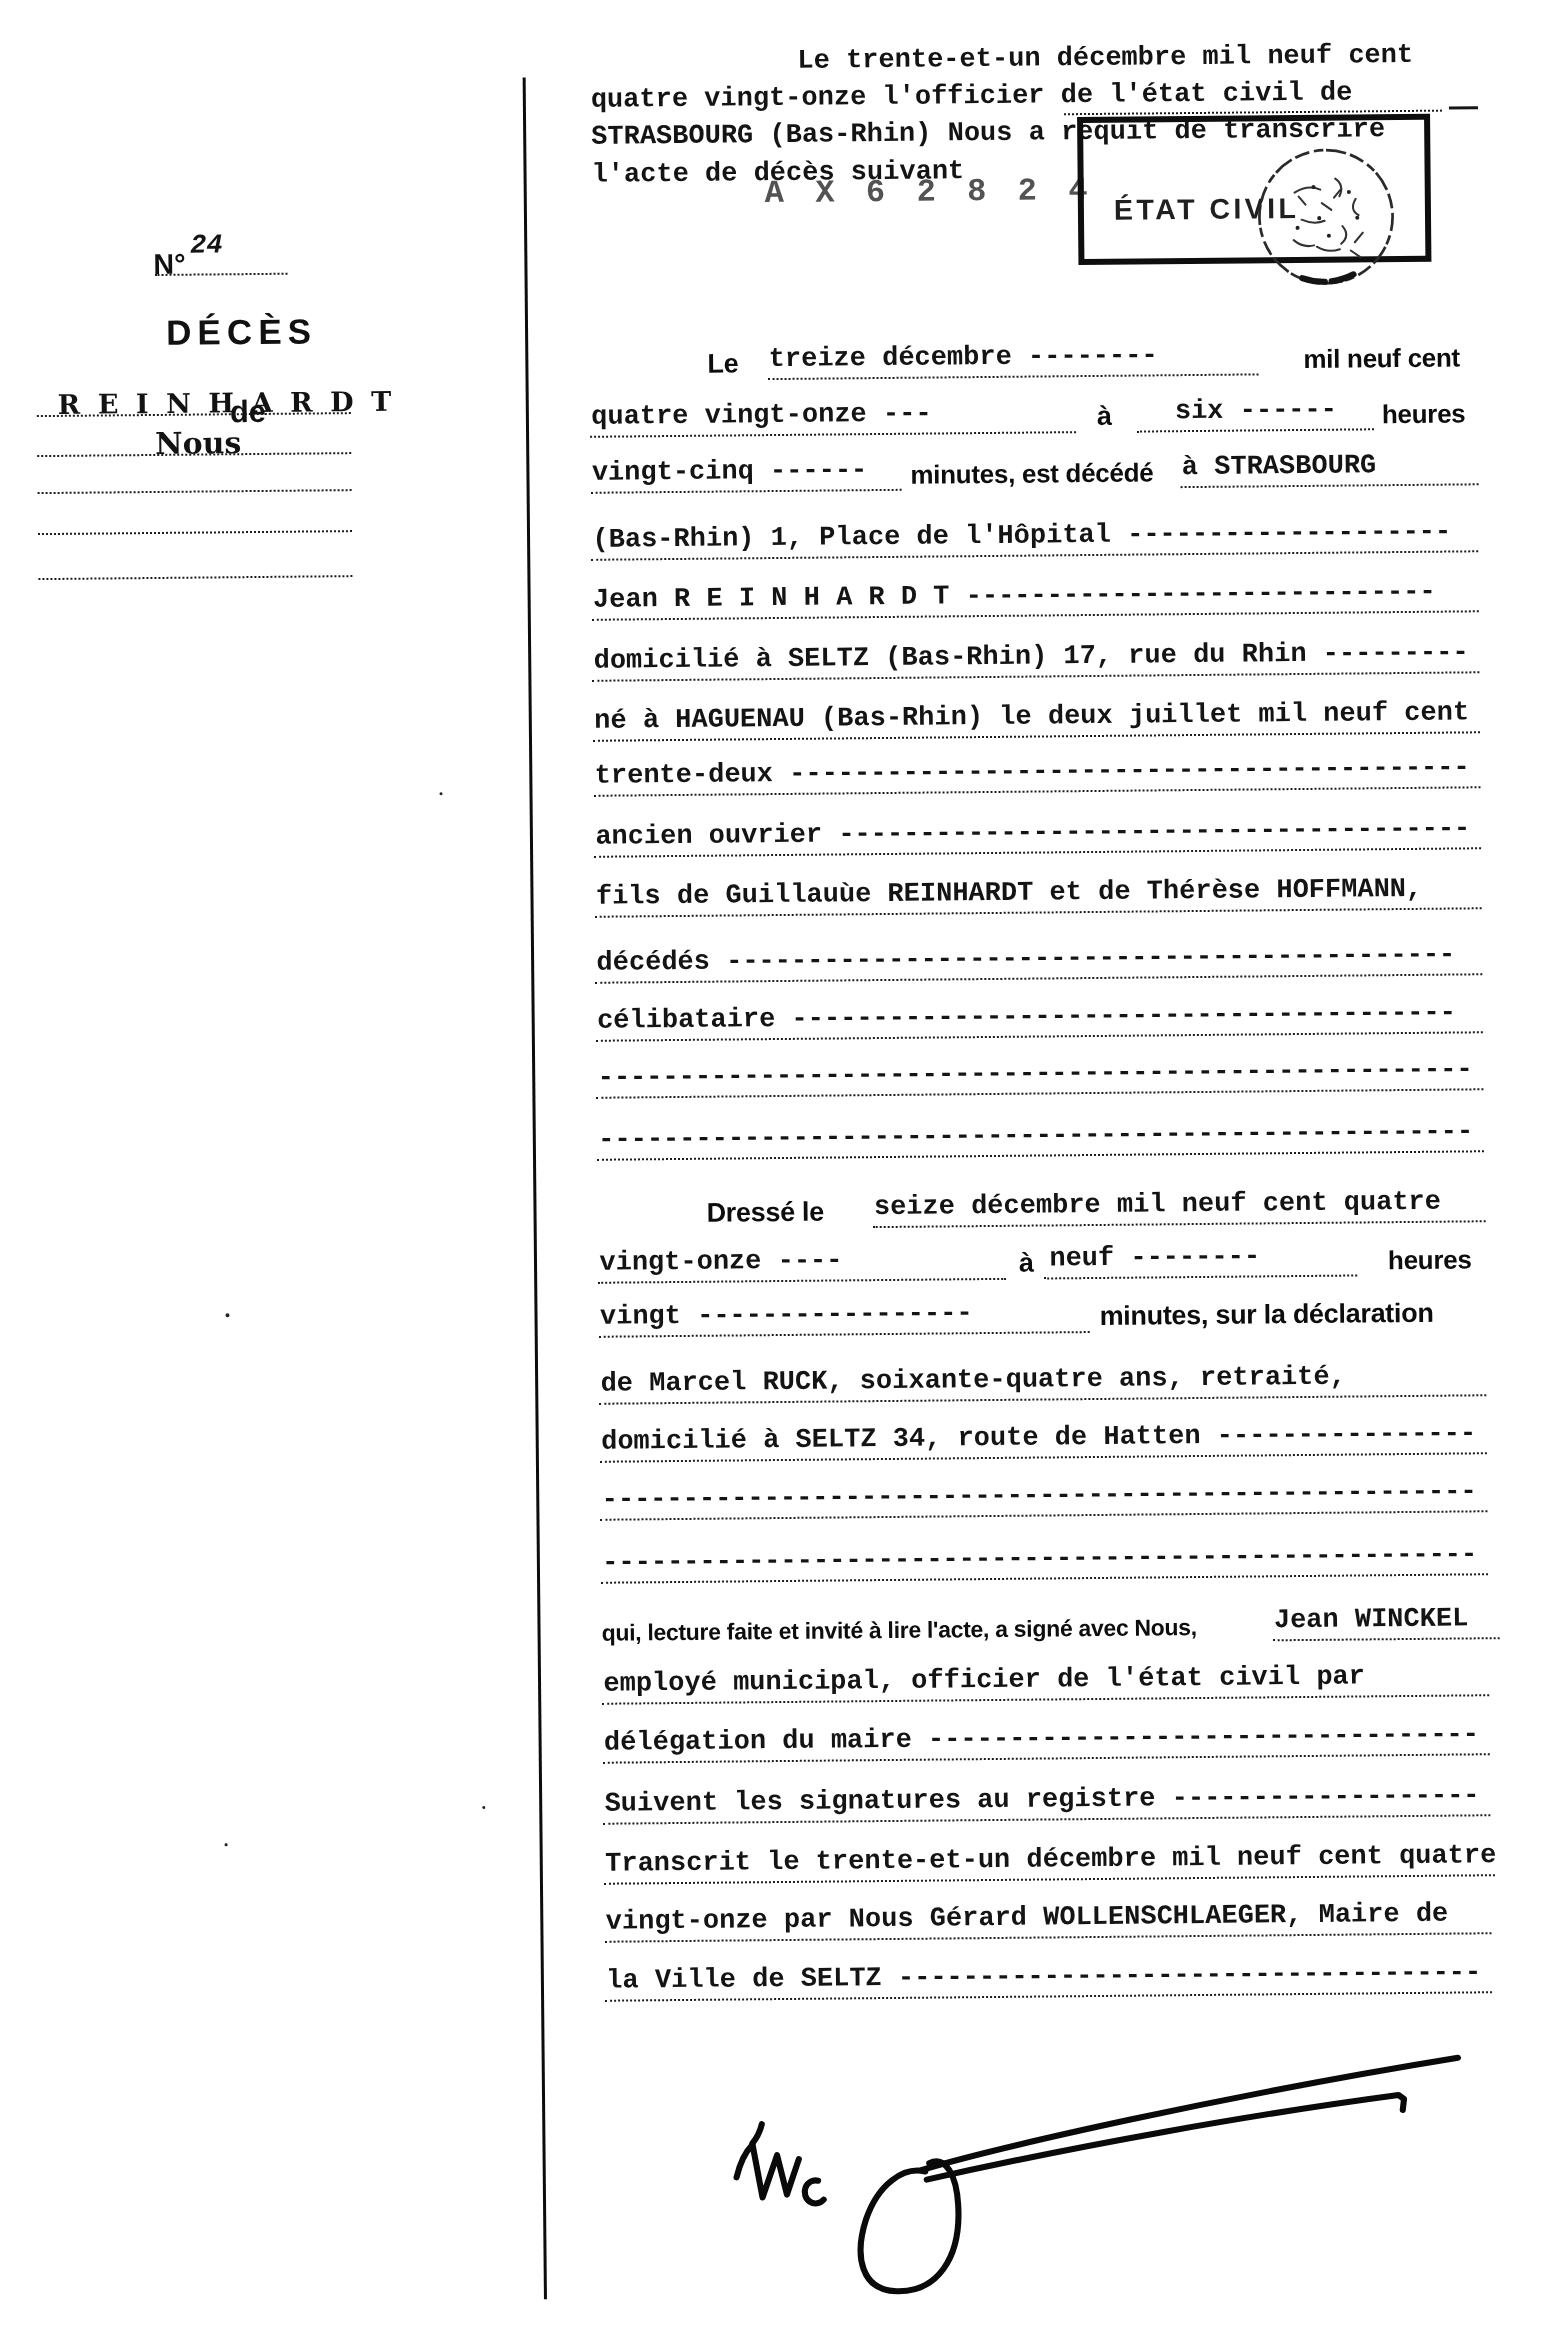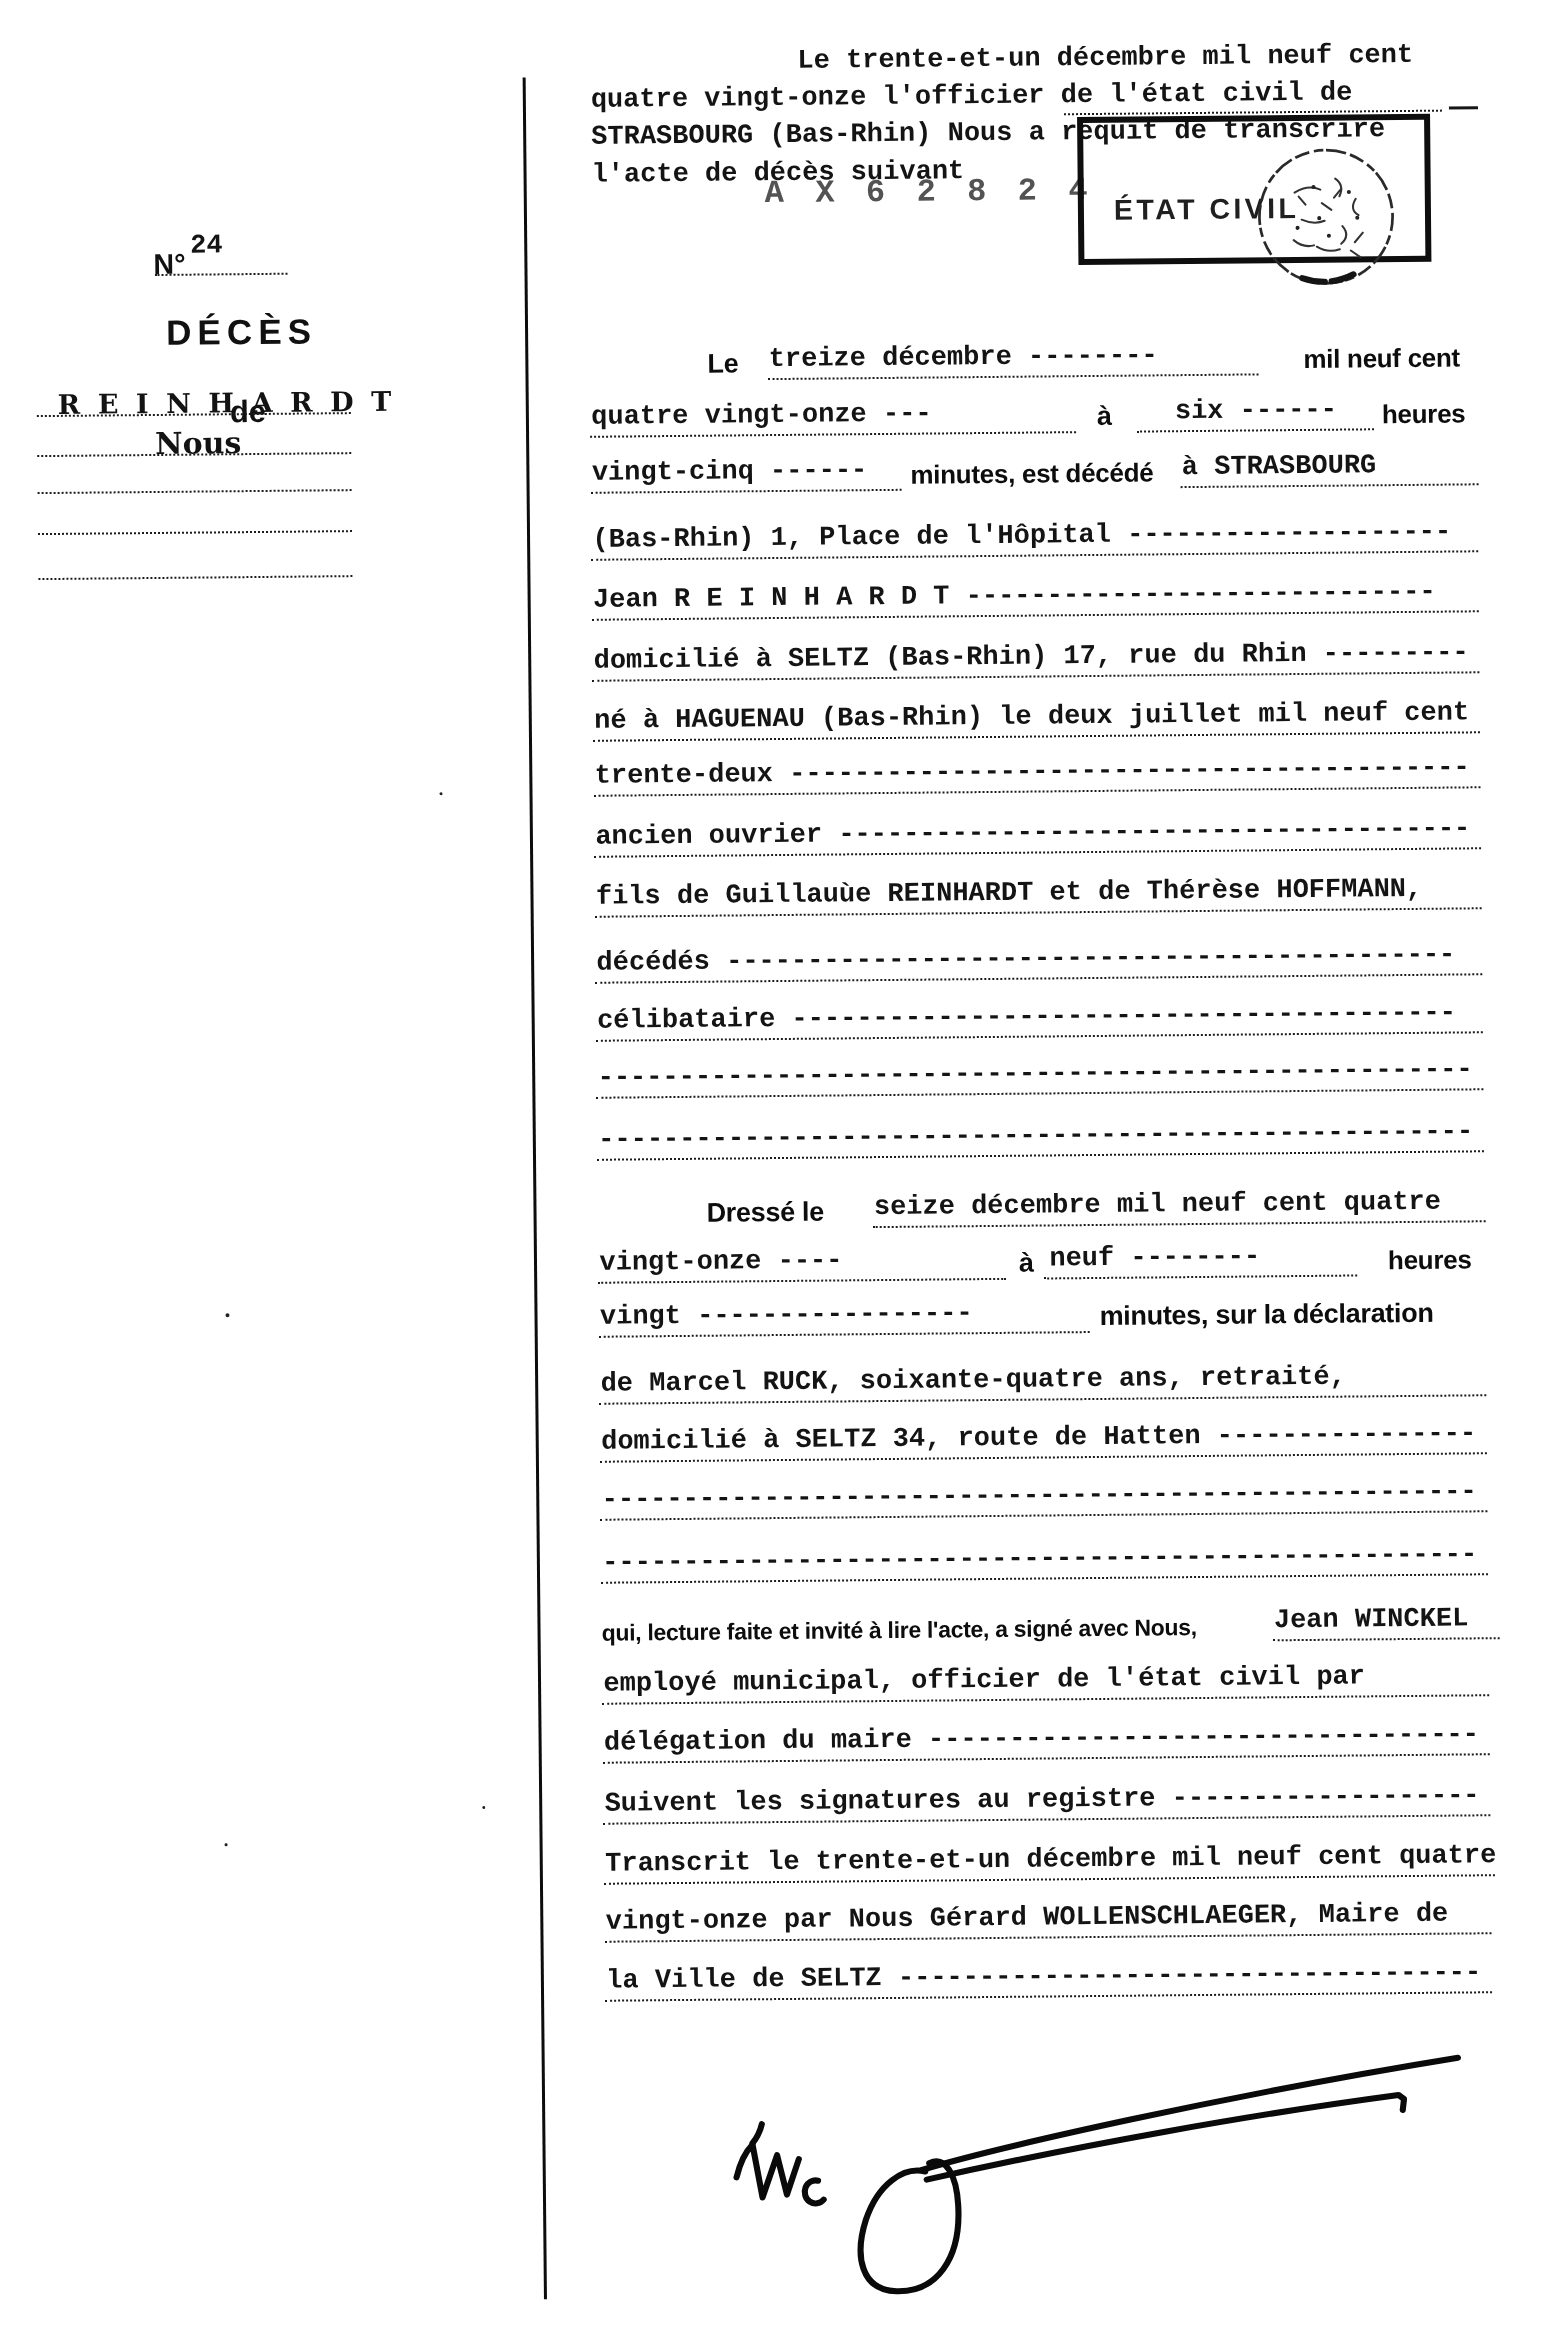--- a/index.html
+++ b/index.html
@@ -14,21 +14,21 @@
   .tw{font-family:"Liberation Mono",monospace;font-weight:700;font-size:27px;color:#141414;white-space:nowrap;line-height:1;}
   
   .pr{font-weight:700;color:#0d0d0d;white-space:nowrap;line-height:1;font-size:26px;letter-spacing:-0.3px;}
   .dotseg{position:absolute;border-bottom:2px dotted #1b1b1b;}
   .row{position:absolute;left:0;width:1563px;height:44px;}
   .row .fld{position:absolute;bottom:0;height:41px;border-bottom:2px dotted #1b1b1b;}
   .row .fld .tw{position:absolute;bottom:4.8px;left:1.4px;}
   .row .lbl{position:absolute;bottom:3.4px;}
   
   .m-no{position:absolute;left:162px;top:242px;font-size:28.6px;font-weight:700;}
-  .m-num{position:absolute;left:199px;top:227px;font-size:27px;}
+  .m-num{position:absolute;left:199px;top:227px;font-size:27px;font-style:italic;}
   .m-title{position:absolute;left:174px;top:307px;font-size:35px;font-weight:700;letter-spacing:6.1px;}
   .m-de{position:absolute;left:237px;top:389px;font-size:31px;font-weight:700;}
   .m-name{position:absolute;font-family:"DejaVu Serif",serif;font-weight:700;color:#131313;white-space:nowrap;}
   
   .h-tw{position:absolute;}
   .stampbox{position:absolute;left:1087px;top:120px;width:341px;height:136px;border:6.1px solid #0e0e0e;}
   .stamplabel{position:absolute;left:1123px;top:197px;font-size:28.6px;font-weight:700;letter-spacing:3.4px;color:#101010;opacity:.93;white-space:nowrap;}
   .regnum{position:absolute;left:774px;top:175px;font-family:"Liberation Mono",monospace;font-weight:700;
           font-size:32px;letter-spacing:6.1px;color:#2e2e2e;opacity:.82;white-space:nowrap;}
   .seal{position:absolute;left:1263px;top:150px;}

